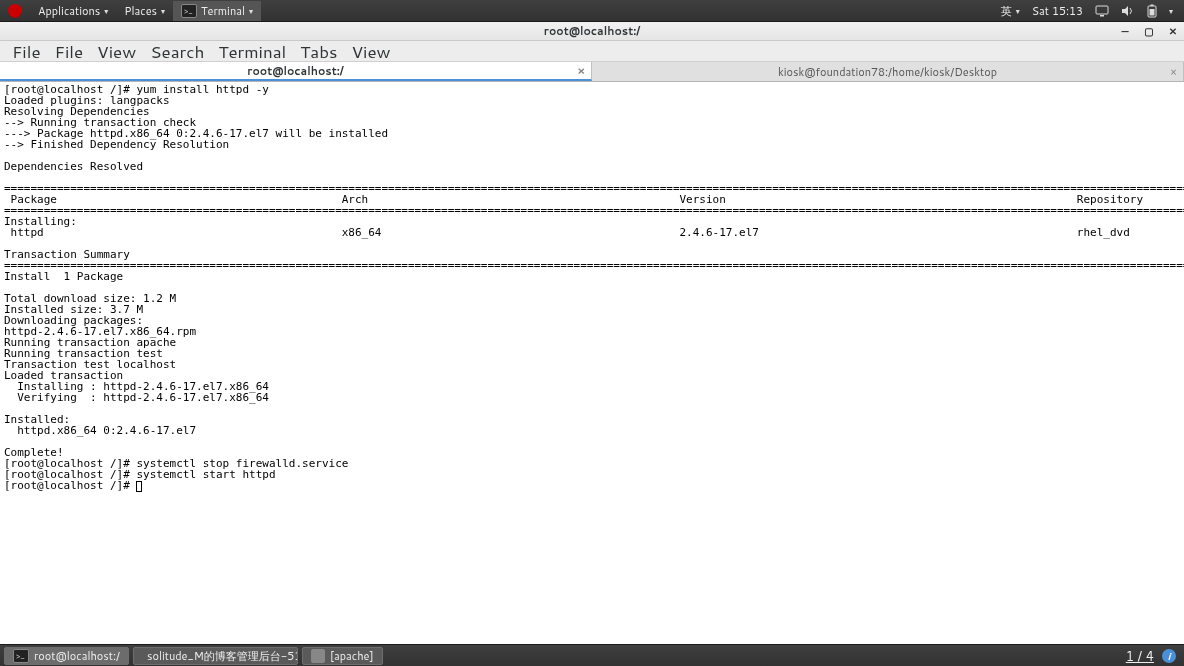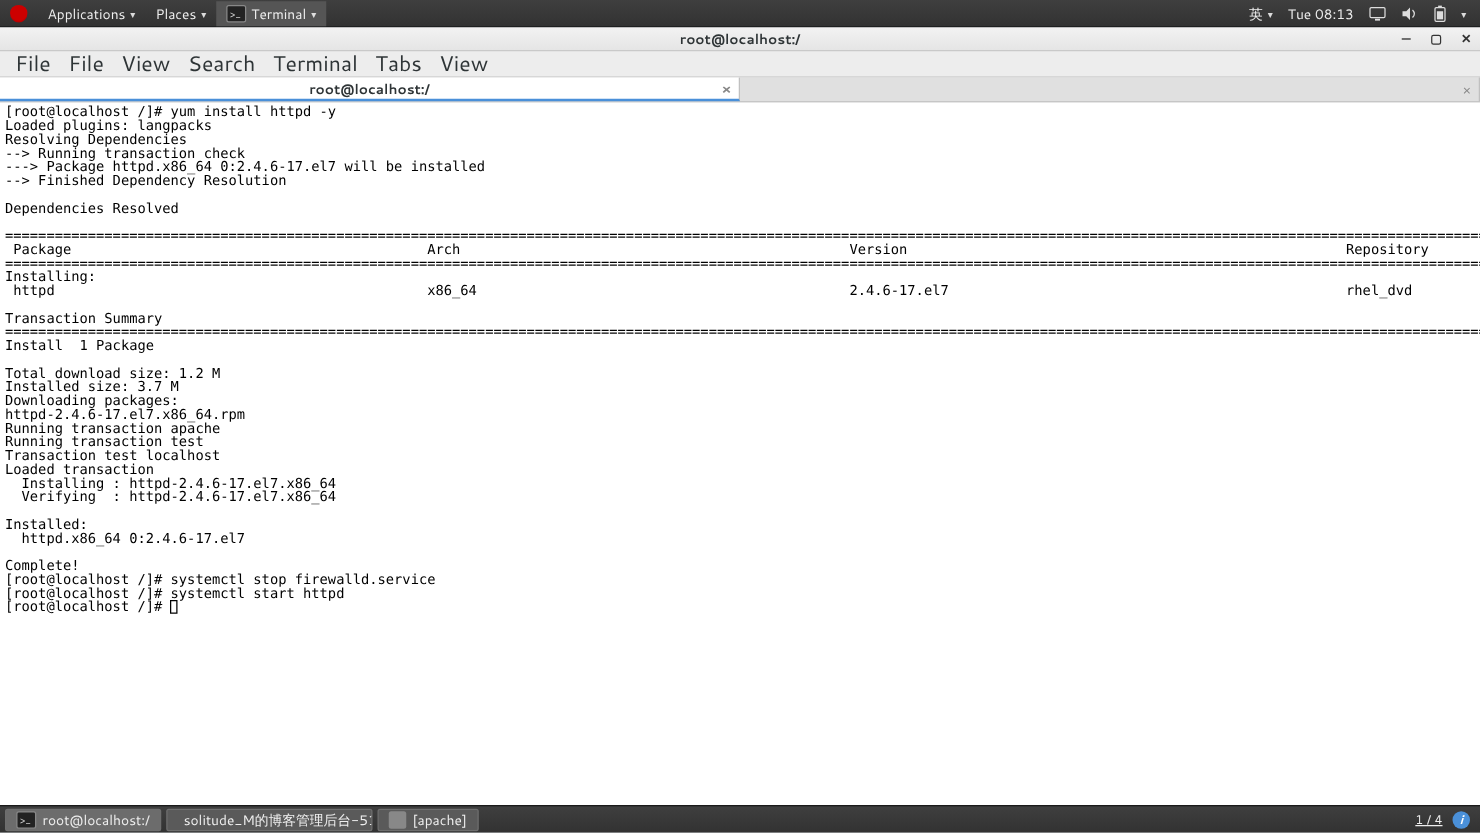--- a/index.html
+++ b/index.html
@@ -181,21 +181,21 @@
   overflow: hidden;
   white-space: nowrap;
 }
 .bottom-panel .task.active {
   background: #6c6c6c;
 }
 .bottom-panel .spacer { flex: 1; }
 .bottom-panel .right-group { display: flex; align-items: center; gap: 8px; padding-right: 8px; }
 .ws-indicator {
   color: #eee;
-  font-size: 10px;
+  font-size: 13px;
   text-decoration: underline;
 }
 .info-icon {
   width: 14px; height: 14px;
   border-radius: 50%;
   background: #4a90d9;
   color: #fff;
   display: flex; align-items: center; justify-content: center;
   font-size: 10px;
   font-style: italic;
@@ -235,21 +235,21 @@
         <span class="caret">▾</span>
       </div>
   </div>
   <div class="spacer"></div>
   <div class="right-group">
     <div class="item">
         <span>英</span> 
         <span class="caret">▾</span>
       </div>
     <div class="item">
-        <span>Tue 08:13</span>
+        <span>Sat 15:13</span>
       </div>
     <div class="item">
       <svg width="14" height="12" viewBox="0 0 14 12">
           <rect x="1" y="1" width="12" height="8" rx="1" fill="none" stroke="#ddd" stroke-width="1"></rect>
           <rect x="5" y="10" width="4" height="1.5" fill="#ddd"></rect>
         </svg>
     </div>
     <div class="item">
       <svg width="14" height="12" viewBox="0 0 14 12">
           <polygon points="1,4 4,4 7,1 7,11 4,8 1,8" fill="#ddd"></polygon>
@@ -286,20 +286,21 @@
     <div class="item">Terminal</div>
     <div class="item">Tabs</div>
     <div class="item">View</div>
   </div>
   <div class="tabbar">
     <div class="tab active">
       <span>root@localhost:/</span>
       <span class="close">×</span>
     </div>
     <div class="tab">
+      <span>kiosk@foundation78:/home/kiosk/Desktop</span>
       <span class="close">×</span>
     </div>
   </div>
   <div class="terminal-body"><span>[root@localhost /]# yum install httpd -y</span>
 <span>Loaded plugins: langpacks</span>
 <span>Resolving Dependencies</span>
 <span>--&gt; Running transaction check</span>
 <span>---&gt; Package httpd.x86_64 0:2.4.6-17.el7 will be installed</span>
 <span>--&gt; Finished Dependency Resolution</span>
 <span></span>

